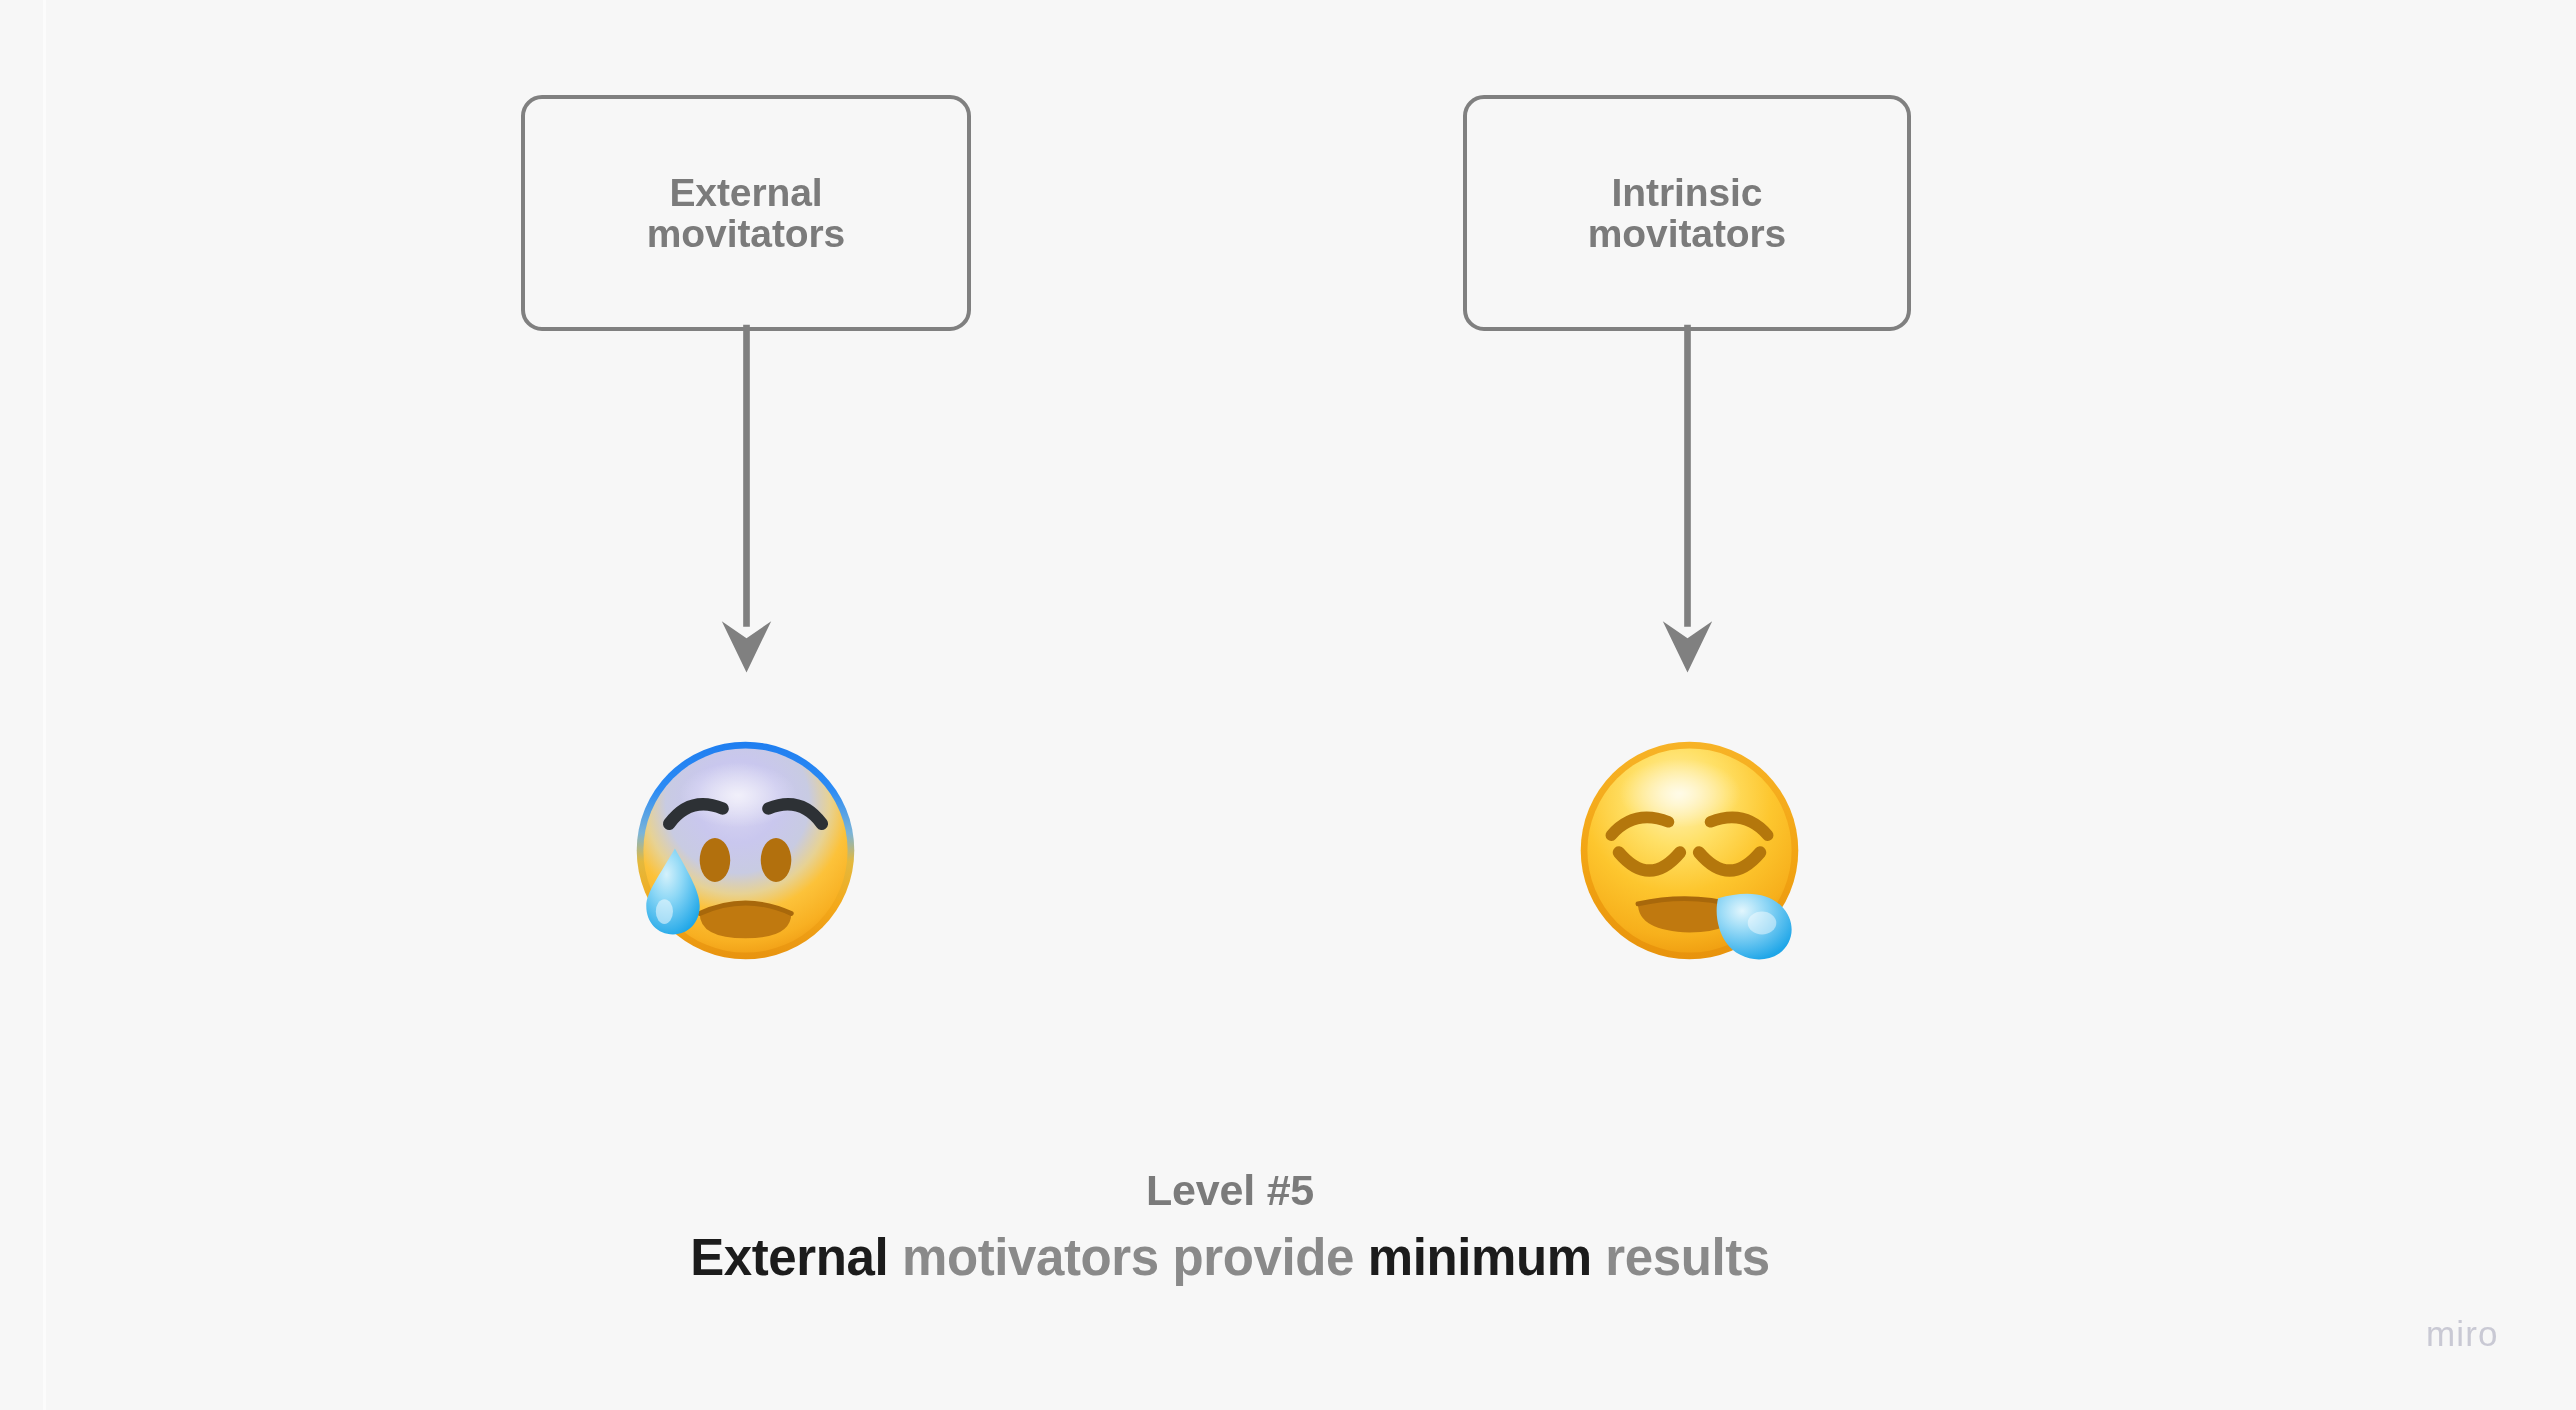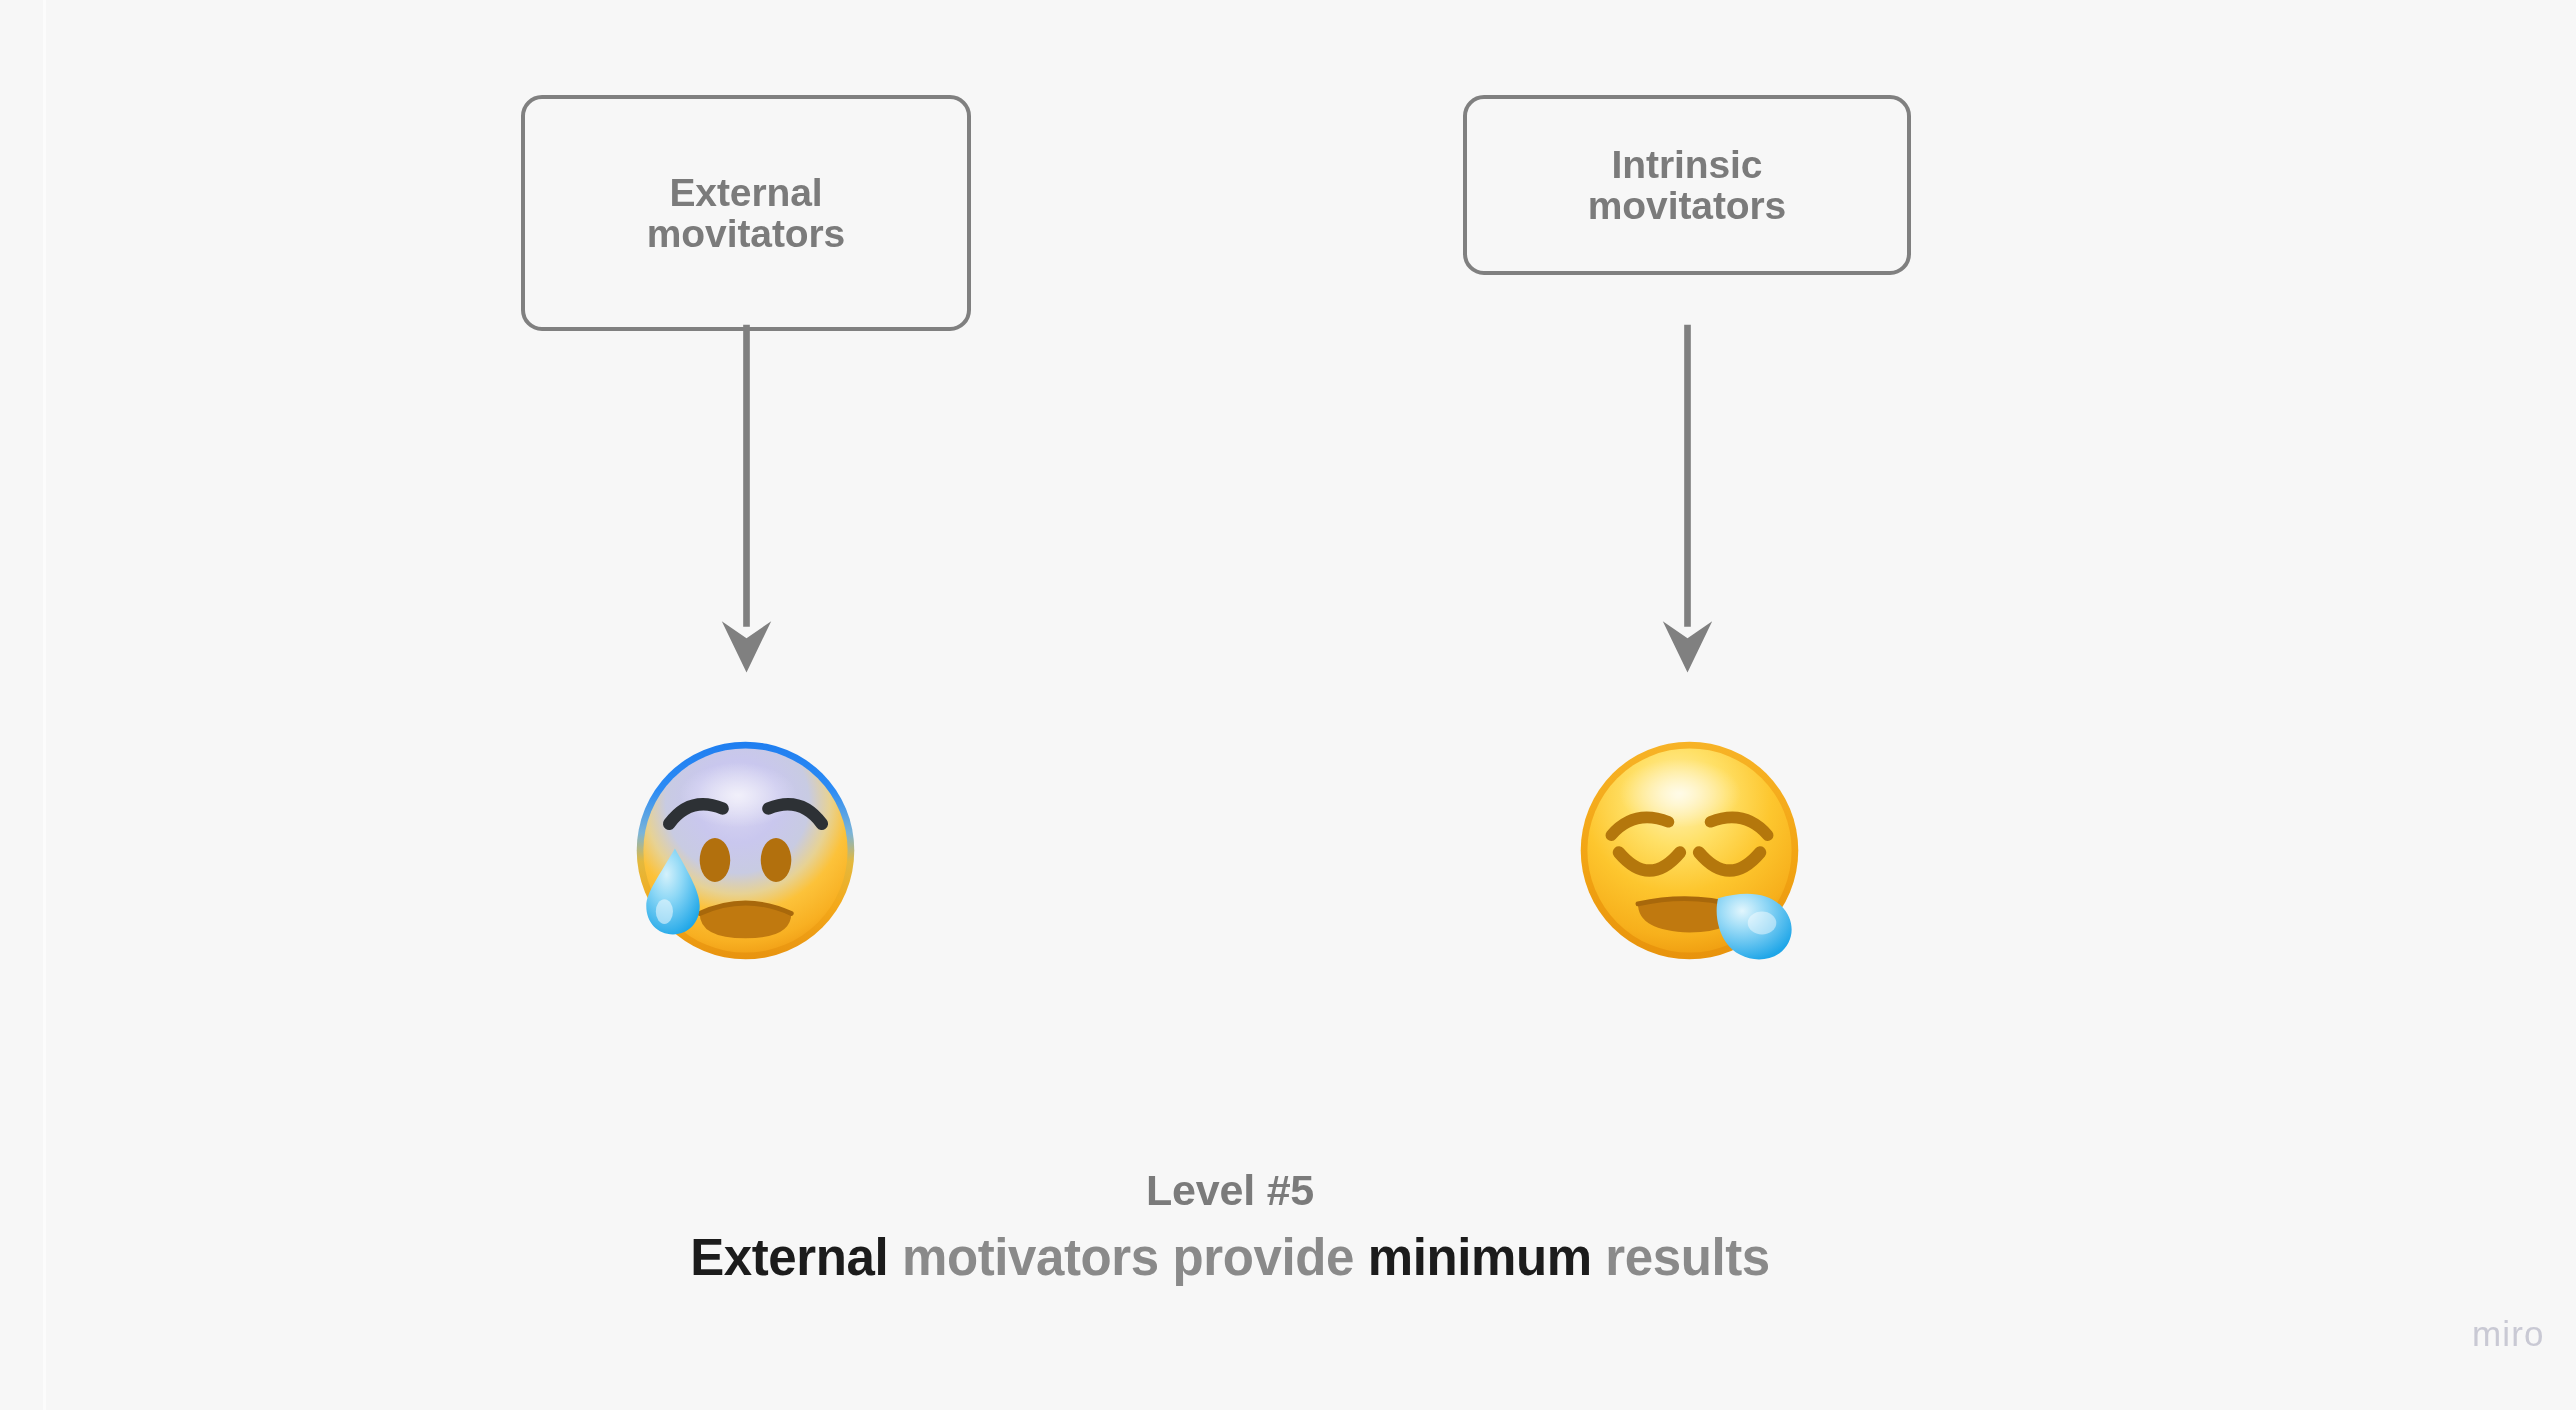--- a/index.html
+++ b/index.html
@@ -41,21 +41,21 @@
   .node-box-label {
     color: #7b7b7b;
     font-size: 39px;
     font-weight: bold;
     line-height: 1.06;
     text-align: center;
     letter-spacing: -0.1px;
     white-space: pre-line;
   }
   #box-external { left: 521px; top: 95px; width: 450px; height: 236px; }
-  #box-intrinsic { left: 1463px; top: 95px; width: 448px; height: 180px; }
+  #box-intrinsic { left: 1463px; top: 95px; width: 448px; height: 236px; }
 
   
   .arrow-connector {
     position: absolute;
     width: 57px;
     height: 353px;
   }
   #arrow-external { left: 718px; top: 324px; }
   #arrow-intrinsic { left: 1659px; top: 324px; }
 
@@ -96,21 +96,20 @@
 
   
   #miro-watermark {
     position: absolute;
     left: 2426px;
     top: 1314px;
     font-size: 35px;
     font-weight: 400;
     color: #c9c9d4;
     letter-spacing: 1.1px;
-    margin-left: 46px;
   }
 </style>
 </head>
 <body>
 
 <div id="canvas">
 
   <div class="frame-edge"></div>
 
   <div class="node-box" id="box-external">

